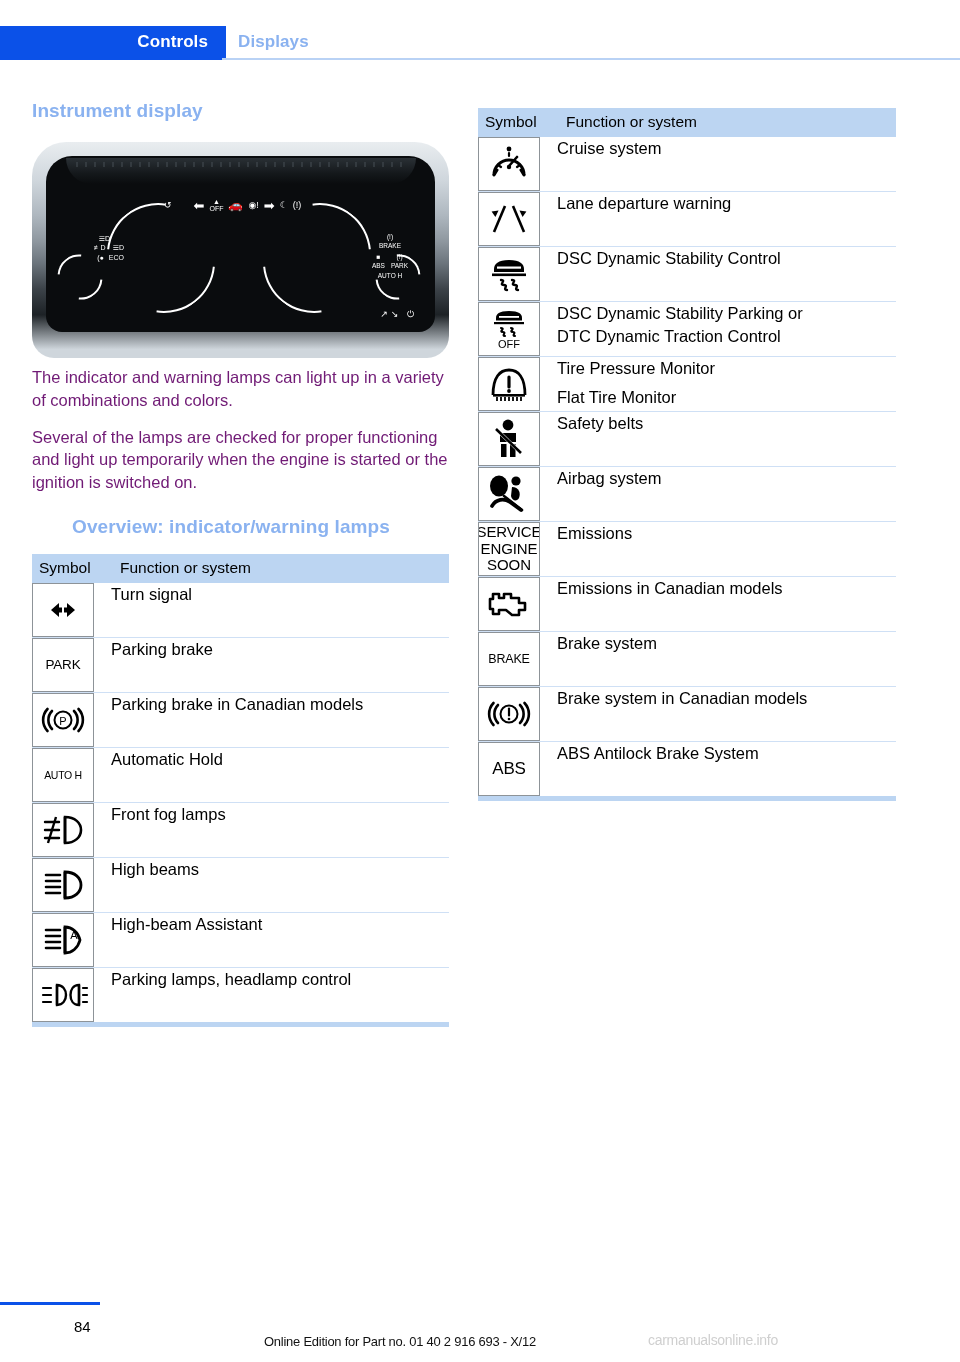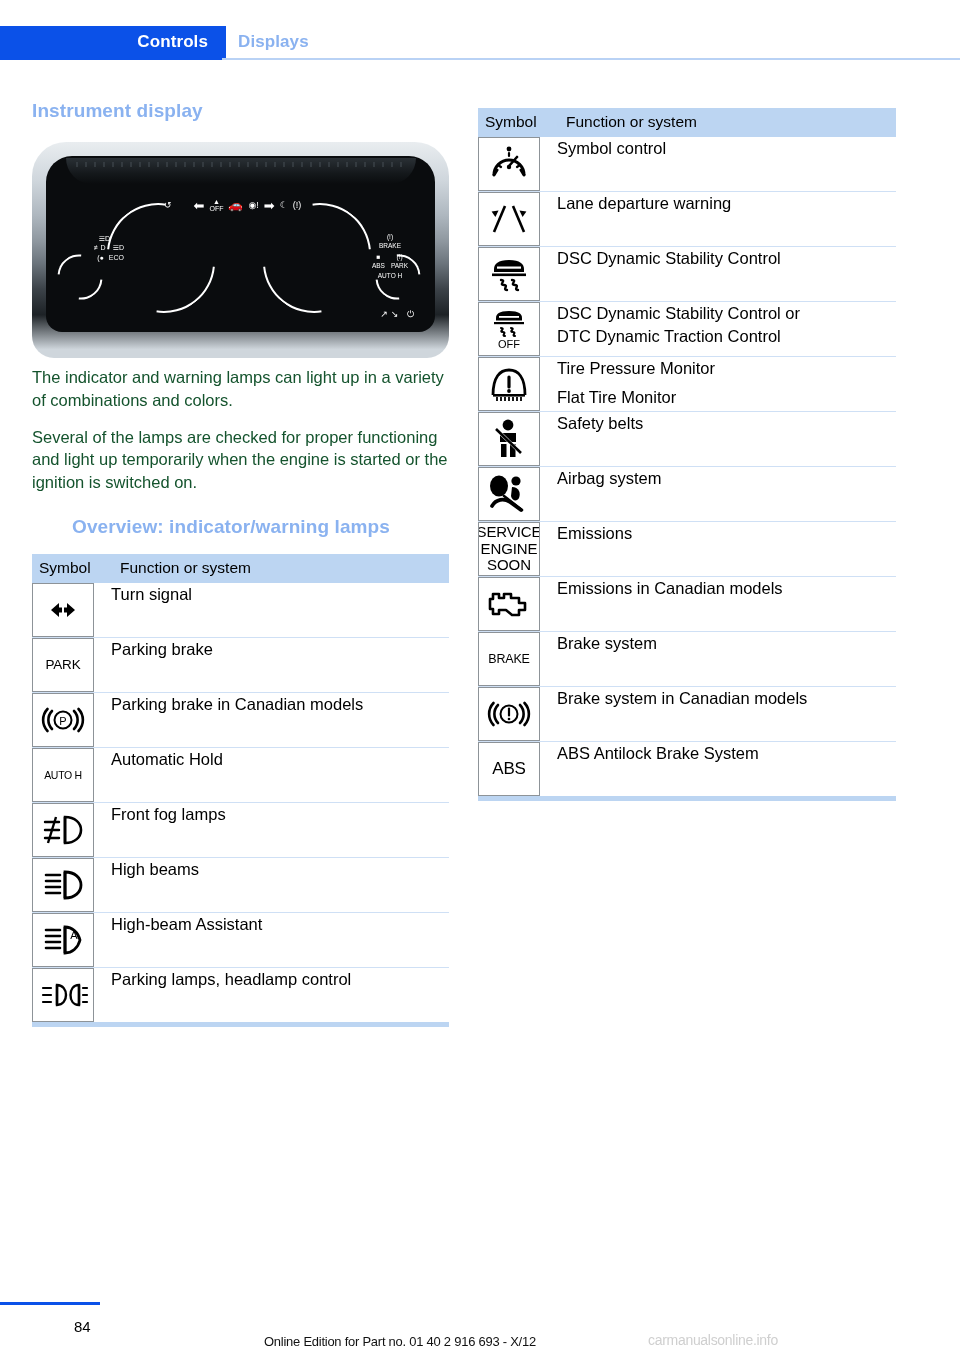--- a/index.html
+++ b/index.html
@@ -187,21 +187,21 @@
     font-size: 9px;
     letter-spacing: 3px;
   }
   .mini { display:inline-block; }
 
   
   .para {
     font-size: 16.5px;
     line-height: 1.38;
     margin: 0 0 14px 0;
-    color: #14532d;
+    color: #701a75;
   }
   .para:last-of-type { margin-bottom: 0; }
 
   
   .lamp-table {
     width: 100%;
     border-collapse: collapse;
     border-bottom: 5px solid #bcd5f2;
   }
   .lamp-table thead th {
@@ -493,21 +493,21 @@
             <svg width="40" height="38" viewBox="0 0 40 38">
               <path d="M5 30 A 15 15 0 1 1 35 30" fill="none" stroke="#000" stroke-width="3"></path>
               <path d="M5 30 L8 25 M35 30 L32 25" stroke="#000" stroke-width="3" stroke-linecap="round"></path>
               <path d="M20 21 L28 12" stroke="#000" stroke-width="2.6" stroke-linecap="round"></path>
               <circle cx="20" cy="22" r="2.2" fill="#000"></circle>
               <path d="M9 20 L12 22 M31 20 L28 22 M20 8 L20 11" stroke="#000" stroke-width="2.2" stroke-linecap="round"></path>
               <circle cx="20" cy="4" r="2.4" fill="#000"></circle>
             </svg>
           </div>
         </td>
-        <td class="cell-txt">Symbol control</td>
+        <td class="cell-txt">Cruise system</td>
       </tr>
 
       <tr>
         <td class="cell-sym">
           <div class="symbox">
             <svg width="46" height="32" viewBox="0 0 46 32">
               <path d="M19 3 L8 29" stroke="#000" stroke-width="2.6"></path>
               <path d="M27 3 L38 29" stroke="#000" stroke-width="2.6"></path>
               <path d="M10 8 L17 8 L13 14 Z" fill="#000" transform="translate(-4,0) rotate(-8 13 11)"></path>
               <path d="M36 8 L29 8 L33 14 Z" fill="#000" transform="translate(4,0) rotate(8 33 11)"></path>
@@ -539,21 +539,21 @@
               <path d="M8 12 C 8 8 11 5 21 5 C 31 5 34 8 34 12 L34 14.5 L8 14.5 Z" fill="#000"></path>
               <rect x="11" y="10" width="20" height="1.8" fill="#fff"></rect>
               <rect x="6" y="16" width="30" height="2.2" fill="#000"></rect>
               <path d="M13 22 C 18 22 10 26 15 26 C 19 26 13 30 17 30" fill="none" stroke="#000" stroke-width="2.1" stroke-linecap="round"></path>
               <path d="M23 22 C 28 22 20 26 25 26 C 29 26 23 30 27 30" fill="none" stroke="#000" stroke-width="2.1" stroke-linecap="round"></path>
               <text x="21" y="42" font-size="11" font-family="Liberation Sans, sans-serif" text-anchor="middle" fill="#000">OFF</text>
             </svg>
           </div>
         </td>
         <td class="cell-txt">
-          <span>DSC Dynamic Stability Control or</span>
+          <span>DSC Dynamic Stability Parking or</span>
           <span class="line2">DTC Dynamic Traction Control</span>
         </td>
       </tr>
 
       <tr>
         <td class="cell-sym">
           <div class="symbox">
             <svg width="46" height="38" viewBox="0 0 46 38">
               <path d="M7 30 C 7 12 14 5 23 5 C 32 5 39 12 39 30" fill="none" stroke="#000" stroke-width="2.8"></path>
               <rect x="7" y="29" width="32" height="2.6" fill="#000"></rect>

